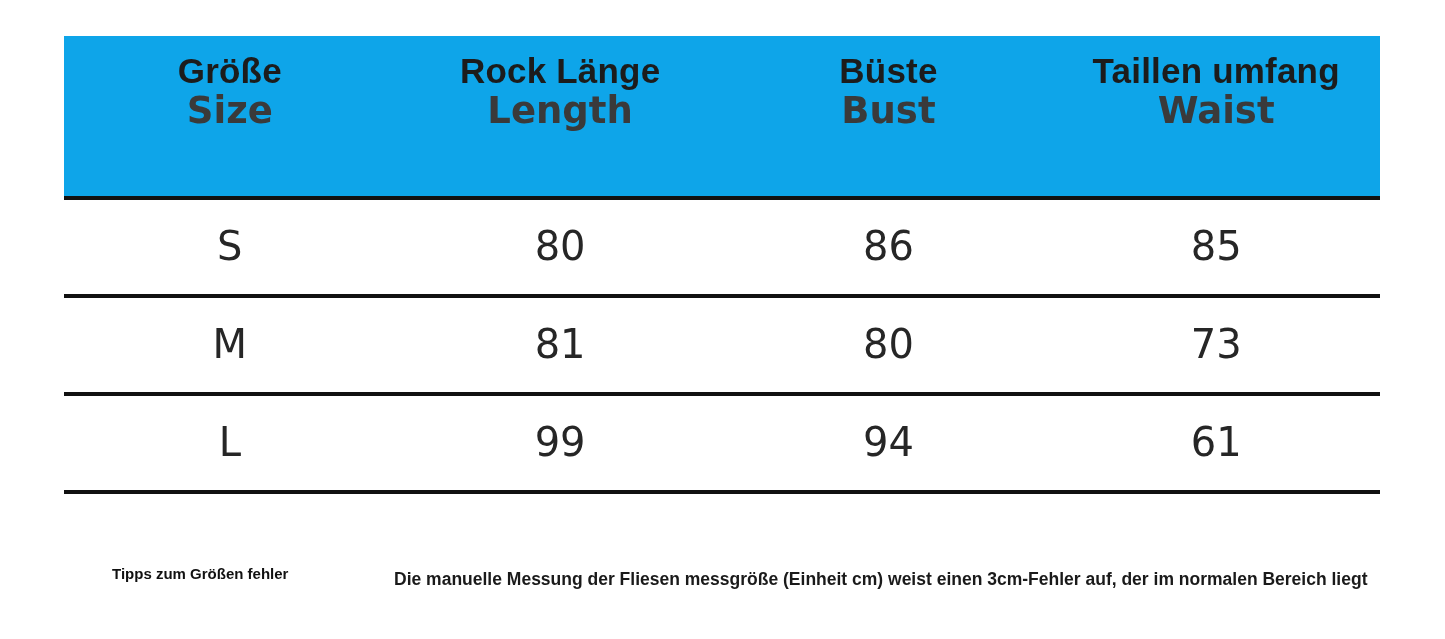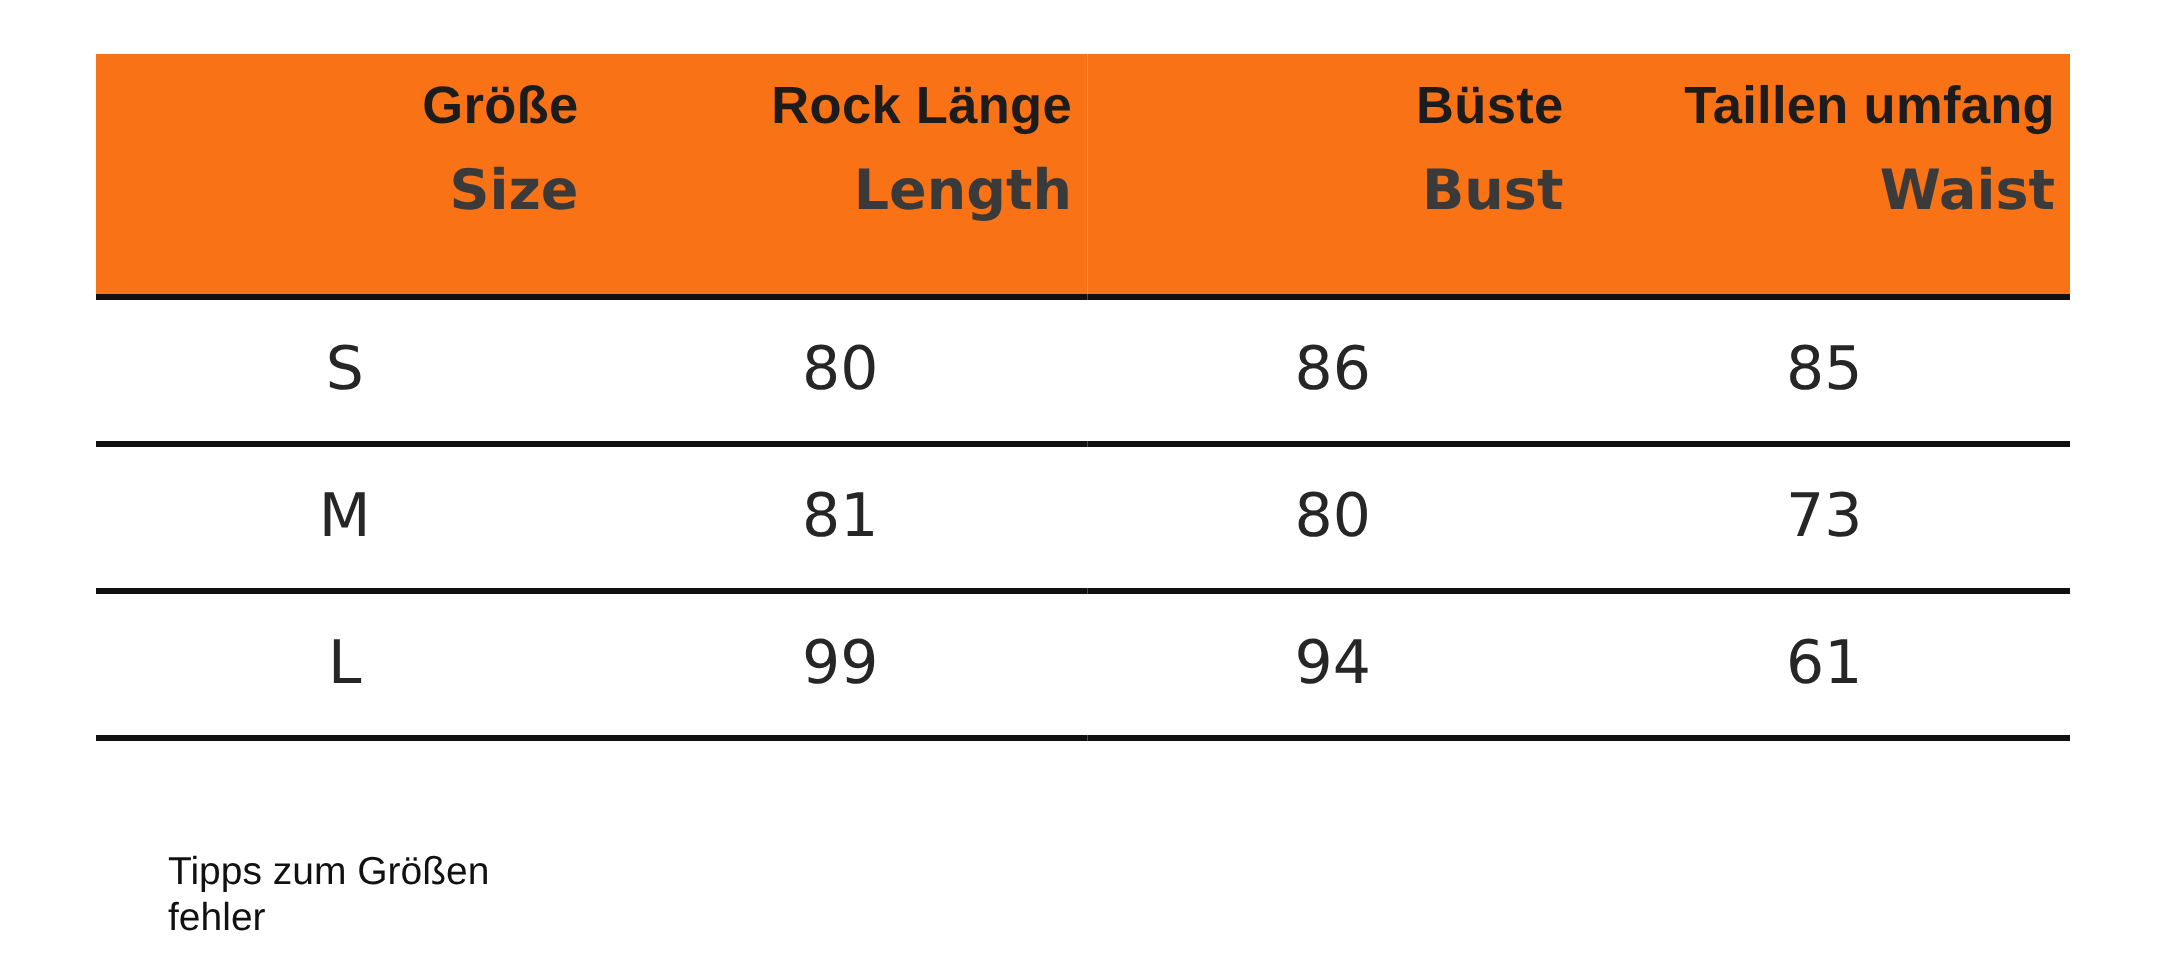--- a/index.html
+++ b/index.html
@@ -41,41 +41,40 @@
 
   thead tr.head-row th {
     background: #f2f2f2;
     padding: 0;
     vertical-align: top;
     text-align: center;
     border: none;
   }
 
   .head-cell {
-    background: #f97316;
+    background: #0ea5e9;
     padding: 14px 10px 18px 10px;
     min-height: 160px;
     box-sizing: border-box;
-    text-align: right;
   }
 
   .head-de {
     font-size: 35px;
     font-weight: bold;
     line-height: 1.18;
     color: #1c1c1c;
     letter-spacing: 0.2px;
   }
 
   .head-en {
     font-size: 37px;
     font-weight: bold;
     line-height: 1.1;
     color: #3a3a3a;
-    margin-top: 16px;
+    margin-top: 0;
     font-family: "DejaVu Sans", sans-serif;
   }
 
   
   thead tr.head-row th .head-cell {
     position: relative;
   }
 
   tbody td {
     text-align: center;
@@ -95,22 +94,22 @@
   .notes {
     position: absolute;
     left: 64px;
     top: 565px;
     width: 1330px;
     display: flex;
     align-items: flex-start;
   }
 
   .notes-title {
-    font-size: 26px;
-    font-weight: normal;
+    font-size: 15px;
+    font-weight: bold;
     color: #111111;
     width: 330px;
     flex: 0 0 330px;
     padding-left: 48px;
     box-sizing: border-box;
     line-height: 1.2;
   }
 
   .notes-body {
     font-size: 17.5px;
@@ -180,15 +179,16 @@
           <td>99</td>
           <td>94</td>
           <td>61</td>
         </tr>
       </tbody>
     </table>
   </div>
 
   <div class="notes">
     <div class="notes-title">Tipps zum Größen fehler</div>
+    <div class="notes-body">Die manuelle Messung der Fliesen messgröße (Einheit cm) weist einen 3cm-Fehler auf, der im normalen Bereich liegt</div>
   </div>
 
 </div>
 
 </body></html>

